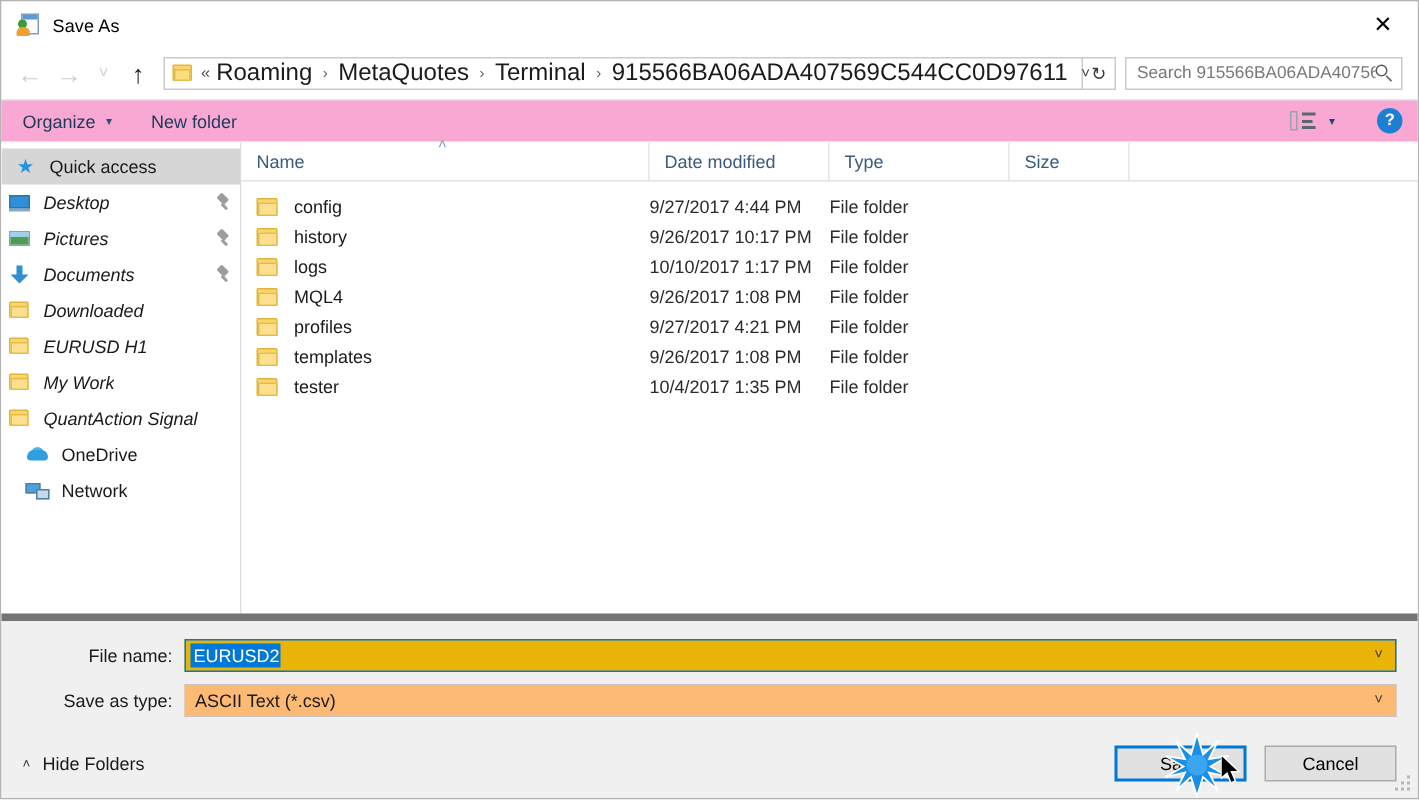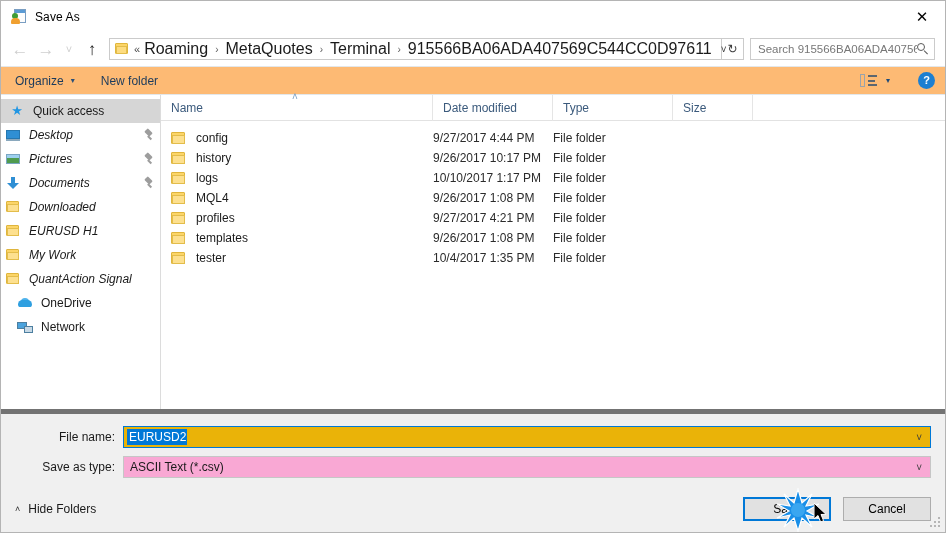--- a/index.html
+++ b/index.html
@@ -146,21 +146,21 @@
   }
   .mag .hdl {
     position: absolute; left: 7px; top: 7px;
     width: 5px; height: 1.3px; background: #5a5a5a;
     transform: rotate(45deg); transform-origin: left center;
   }
 
   
   .toolbar {
     height: 29px; min-height: 29px;
-    background: #fdba74;
+    background: #f9a8d4;
     border-top: 1px solid #e3e7ea;
     border-bottom: 1px solid #e3e7ea;
     display: flex; align-items: center;
     padding: 0 10px 0 14px;
   }
   .tb-item {
     font-size: 12px; color: #1a3a5c;
     margin-right: 26px;
     display: flex; align-items: center;
   }
@@ -383,21 +383,21 @@
   .combo {
     flex: 1 1 auto; height: 22px;
     display: flex; align-items: center;
     position: relative; min-width: 0;
   }
   .combo.filename {
     background: #eab308; border: 1px solid #0078d7;
     padding-left: 3px;
   }
   .combo.filetype {
-    background: #f9a8d4; border: 1px solid #c6c6c6;
+    background: #fdba74; border: 1px solid #c6c6c6;
     padding-left: 6px;
   }
   .sel-text {
     background: #0078d7; color: #fff;
     font-size: 12px; padding: 1px 1px 1px 2px;
   }
   .type-text { font-size: 12px; color: #1a1a1a; }
   .combo-caret {
     position: absolute; right: 8px; top: 50%;
     transform: translateY(-50%);

